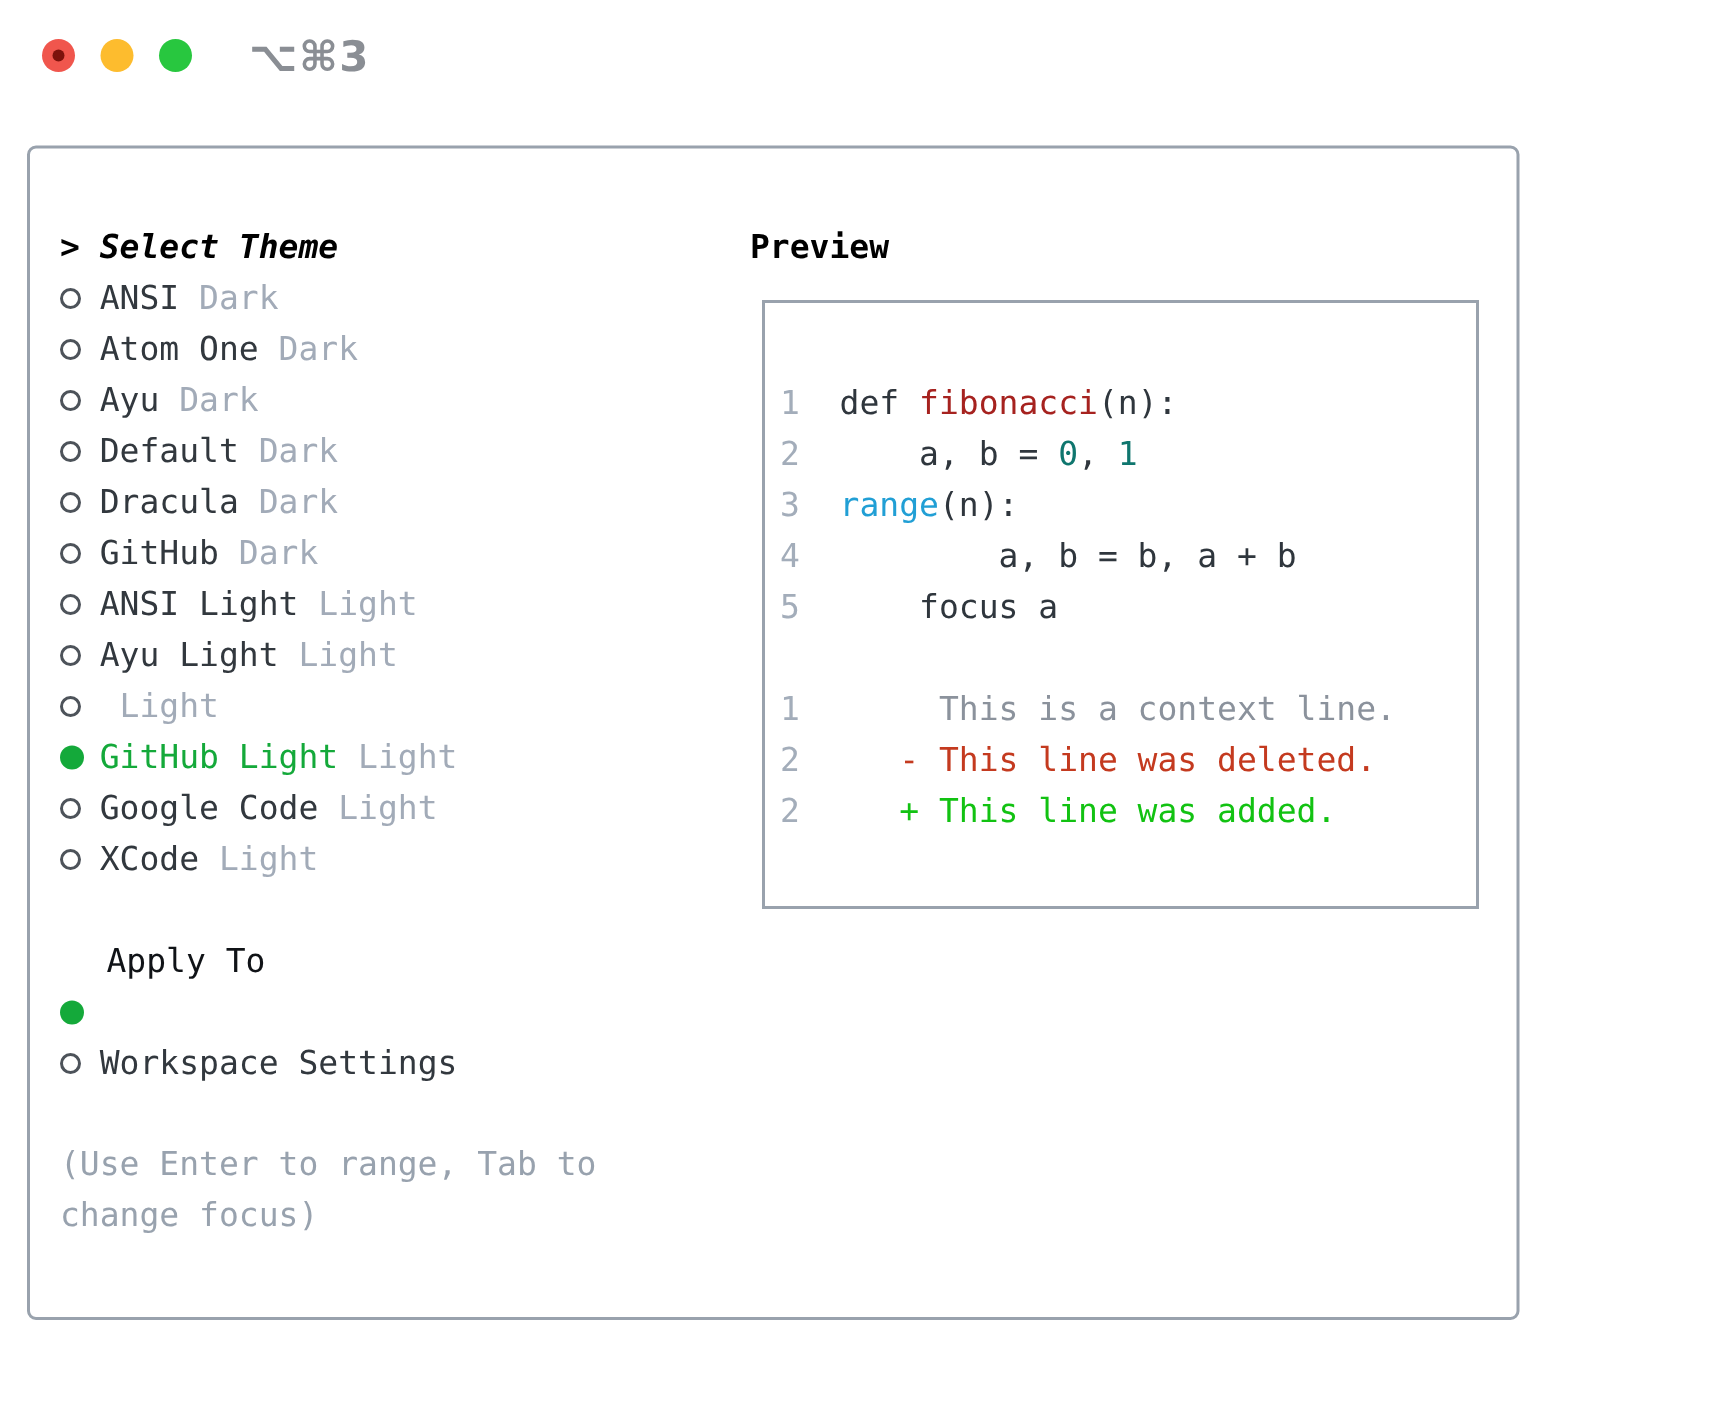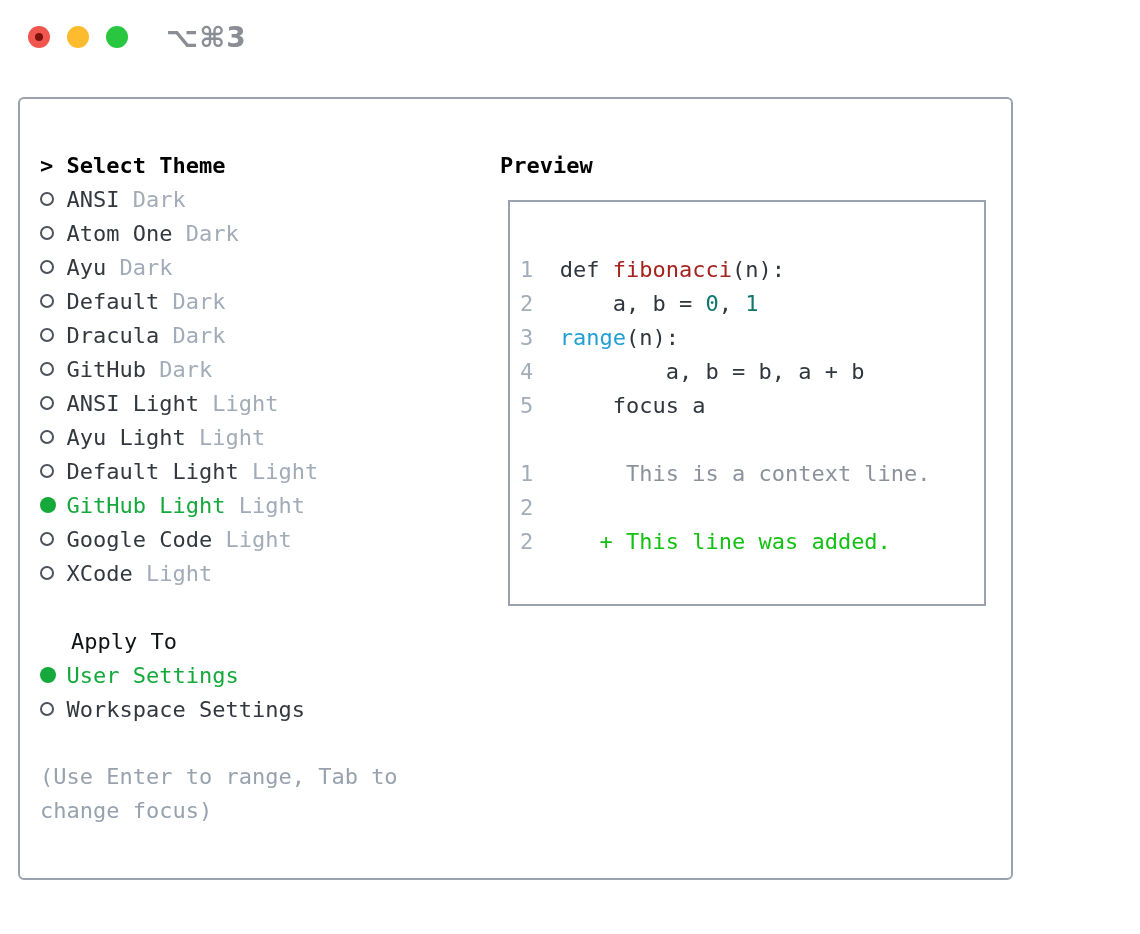--- a/index.html
+++ b/index.html
@@ -32,21 +32,21 @@
   .panel {
     position: absolute; left: 18px; top: 97px; width: 995px; height: 783px;
     background: #fff; border: 2px solid var(--border); border-radius: 6px;
   }
   .row { height: 34px; display: flex; align-items: center; white-space: pre; font-size: 22px; }
   .spacer { height: 34px; }
   
   .list-col { position: absolute; left: 20px; top: 49px; width: 450px; }
   .cell-bullet { display: inline-flex; width: 26.5px; align-items: center; flex: none; }
   .prompt-char { color: #000; font-weight: bold; }
-  .hdr-title { color: #000; font-weight: bold; }
+  .hdr-title { color: #000; font-weight: bold; font-style: italic; }
   .ring { width: 14px; height: 14px; border-radius: 50%; border: 2px solid #4d535a; }
   .dot  { width: 16px; height: 16px; border-radius: 50%; background: var(--sel-green); }
   .nm   { color: var(--text-dark); }
   .nm.sel { color: var(--sel-green); text-align: center; }
   .variant { color: var(--text-muted); margin-left: 1ch; }
   .apply-title { color: #101317; margin-left: 31px; }
   .hint {
     margin-top: 34px; width: 430px; color: var(--hint-gray);
     font-size: 22px; line-height: 34px; white-space: normal;
   }
@@ -93,45 +93,45 @@
     </div>
     <div id="theme-items">
         <div class="row"><span class="cell-bullet"><span class="ring"></span></span><span class="nm">ANSI</span><span class="variant">Dark</span></div>
         <div class="row"><span class="cell-bullet"><span class="ring"></span></span><span class="nm">Atom One</span><span class="variant">Dark</span></div>
         <div class="row"><span class="cell-bullet"><span class="ring"></span></span><span class="nm">Ayu</span><span class="variant">Dark</span></div>
         <div class="row"><span class="cell-bullet"><span class="ring"></span></span><span class="nm">Default</span><span class="variant">Dark</span></div>
         <div class="row"><span class="cell-bullet"><span class="ring"></span></span><span class="nm">Dracula</span><span class="variant">Dark</span></div>
         <div class="row"><span class="cell-bullet"><span class="ring"></span></span><span class="nm">GitHub</span><span class="variant">Dark</span></div>
         <div class="row"><span class="cell-bullet"><span class="ring"></span></span><span class="nm">ANSI Light</span><span class="variant">Light</span></div>
         <div class="row"><span class="cell-bullet"><span class="ring"></span></span><span class="nm">Ayu Light</span><span class="variant">Light</span></div>
-        <div class="row"><span class="cell-bullet"><span class="ring"></span></span><span class="nm">Default Light</span><span class="variant">Light</span></div>
+        <div class="row"><span class="cell-bullet"><span class="ring"></span></span><span class="variant">Light</span></div>
         <div class="row"><span class="cell-bullet"><span class="dot"></span></span><span class="nm sel">GitHub Light</span><span class="variant">Light</span></div>
         <div class="row"><span class="cell-bullet"><span class="ring"></span></span><span class="nm">Google Code</span><span class="variant">Light</span></div>
         <div class="row"><span class="cell-bullet"><span class="ring"></span></span><span class="nm">XCode</span><span class="variant">Light</span></div>
       </div>
     <div class="spacer"></div>
     <div class="row">
       <span class="apply-title">Apply To</span>
     </div>
     <div id="apply-items">
-        <div class="row"><span class="cell-bullet"><span class="dot"></span></span><span class="nm sel">User Settings</span></div>
+        <div class="row"><span class="cell-bullet"><span class="dot"></span></span></div>
         <div class="row"><span class="cell-bullet"><span class="ring"></span></span><span class="nm">Workspace Settings</span></div>
       </div>
     <div class="hint">(Use Enter to range, Tab to change focus)</div>
   </div>
 
   <div class="preview-title">Preview</div>
 
   <div class="preview-box">
     <div id="preview-lines">
         <div class="pline"><span class="lnum">1</span><span class="tok tok-code">def </span><span class="tok tok-fn">fibonacci</span><span class="tok tok-code">(n):</span></div>
         <div class="pline"><span class="lnum">2</span><span class="tok tok-code">    a, b = </span><span class="tok tok-lit">0</span><span class="tok tok-code">, </span><span class="tok tok-lit">1</span></div>
         <div class="pline"><span class="lnum">3</span><span class="tok tok-builtin">range</span><span class="tok tok-code">(n):</span></div>
         <div class="pline"><span class="lnum">4</span><span class="tok tok-code">        a, b = b, a + b</span></div>
         <div class="pline"><span class="lnum">5</span><span class="tok tok-code">    focus a</span></div>
         <div class="pline"><span class="lnum"></span></div>
         <div class="pline"><span class="lnum">1</span><span class="tok tok-context">     This is a context line.</span></div>
-        <div class="pline"><span class="lnum">2</span></div>
+        <div class="pline"><span class="lnum">2</span><span class="tok tok-deleted">   - This line was deleted.</span></div>
         <div class="pline"><span class="lnum">2</span><span class="tok tok-added">   + This line was added.</span></div>
       </div>
   </div>
 
 </div>
 
 </body></html>

